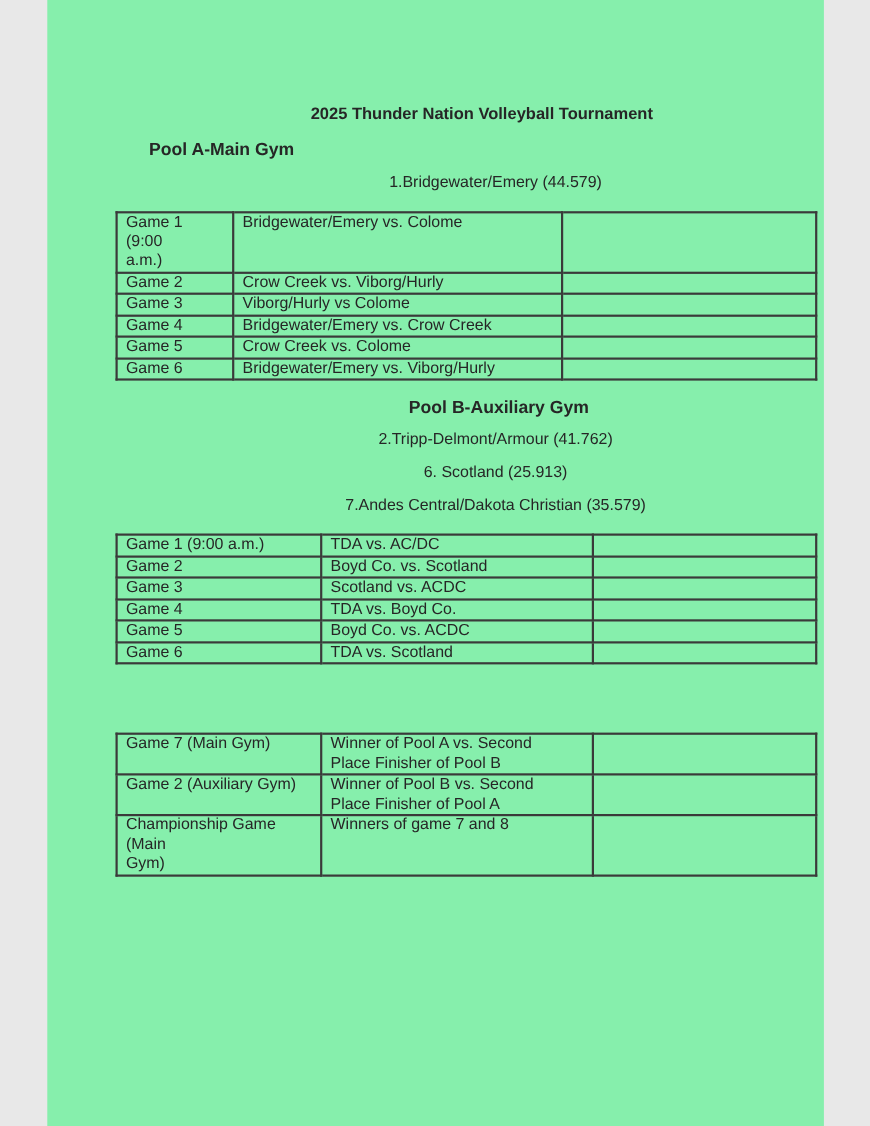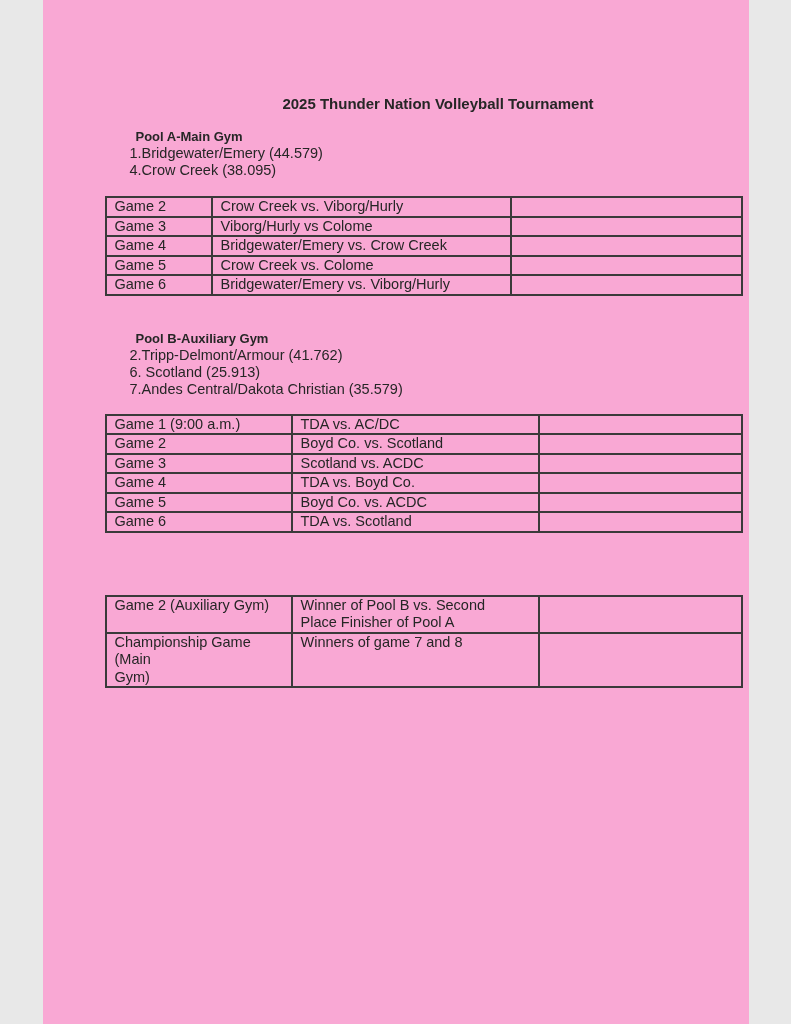--- a/index.html
+++ b/index.html
@@ -1,21 +1,21 @@
 <!DOCTYPE html>
 <html><head>
 <meta charset="utf-8">
 <style>
   html, body { margin: 0; padding: 0; background: #e8e8e8; }
   .page {
     position: relative;
     width: 706px;
     height: 1024px;
     margin: 0 auto;
-    background: #f9a8d4;
+    background: #86efac;
     box-sizing: border-box;
     padding-top: 95px;
     font-family: "Liberation Sans", sans-serif;
     color: #262626;
     font-size: 14.5px;
     overflow: hidden;
   }
   .content {
     margin-left: 62px;
     width: 667px;
@@ -24,27 +24,28 @@
     margin: 0;
     width: 667px;
     text-align: center;
     font-weight: bold;
     font-size: 15px;
     line-height: 17px;
   }
   .pool-heading {
     margin: 16px 0 0 31px;
     font-weight: bold;
-    font-size: 13px;
+    font-size: 16px;
     line-height: 17px;
   }
-  .pool-heading.second { margin-top: 34px; }
+  .pool-heading.second { margin-top: 16px; text-align: center; }
   .team-line {
-    margin: 0 0 0 25px;
+    margin: 13px 0 0 25px;
     line-height: 17px;
+    text-align: center;
   }
   table.sched {
     width: 636px;
     border-collapse: collapse;
     table-layout: fixed;
     margin-top: 17px;
     font-size: 14.5px;
   }
   table.sched td {
     border: 2px solid #3a3a3a;
@@ -66,29 +67,34 @@
 </head>
 <body>
 
 <div class="page">
   <div class="content">
 
     <div class="doc-title">2025 Thunder Nation Volleyball Tournament</div>
 
     <div class="pool-heading">Pool A-Main Gym</div>
     <div class="team-line">1.Bridgewater/Emery (44.579)</div>
-    <div class="team-line">4.Crow Creek (38.095)</div>
 
     <table class="sched tbl-a" id="pool-a-table">
       <colgroup>
           <col class="c1">
           <col class="c2">
           <col class="c3">
         </colgroup>
       <tbody>
+          <tr>
+            <td>Game 1 (9:00
+a.m.)</td>
+            <td>Bridgewater/Emery vs. Colome</td>
+            <td></td>
+          </tr>
           <tr>
             <td>Game 2</td>
             <td>Crow Creek vs. Viborg/Hurly</td>
             <td></td>
           </tr>
           <tr>
             <td>Game 3</td>
             <td>Viborg/Hurly vs Colome</td>
             <td></td>
           </tr>
@@ -156,20 +162,26 @@
     </table>
 
     <table class="sched tbl-b" id="bracket-table">
       <colgroup>
           <col class="c1">
           <col class="c2">
           <col class="c3">
         </colgroup>
       <tbody>
           <tr>
+            <td>Game 7 (Main Gym)</td>
+            <td>Winner of Pool A vs. Second
+Place Finisher of Pool B</td>
+            <td></td>
+          </tr>
+          <tr>
             <td>Game 2 (Auxiliary Gym)</td>
             <td>Winner of Pool B vs. Second
 Place Finisher of Pool A</td>
             <td></td>
           </tr>
           <tr>
             <td>Championship Game (Main
 Gym)</td>
             <td>Winners of game 7 and 8</td>
             <td></td>

